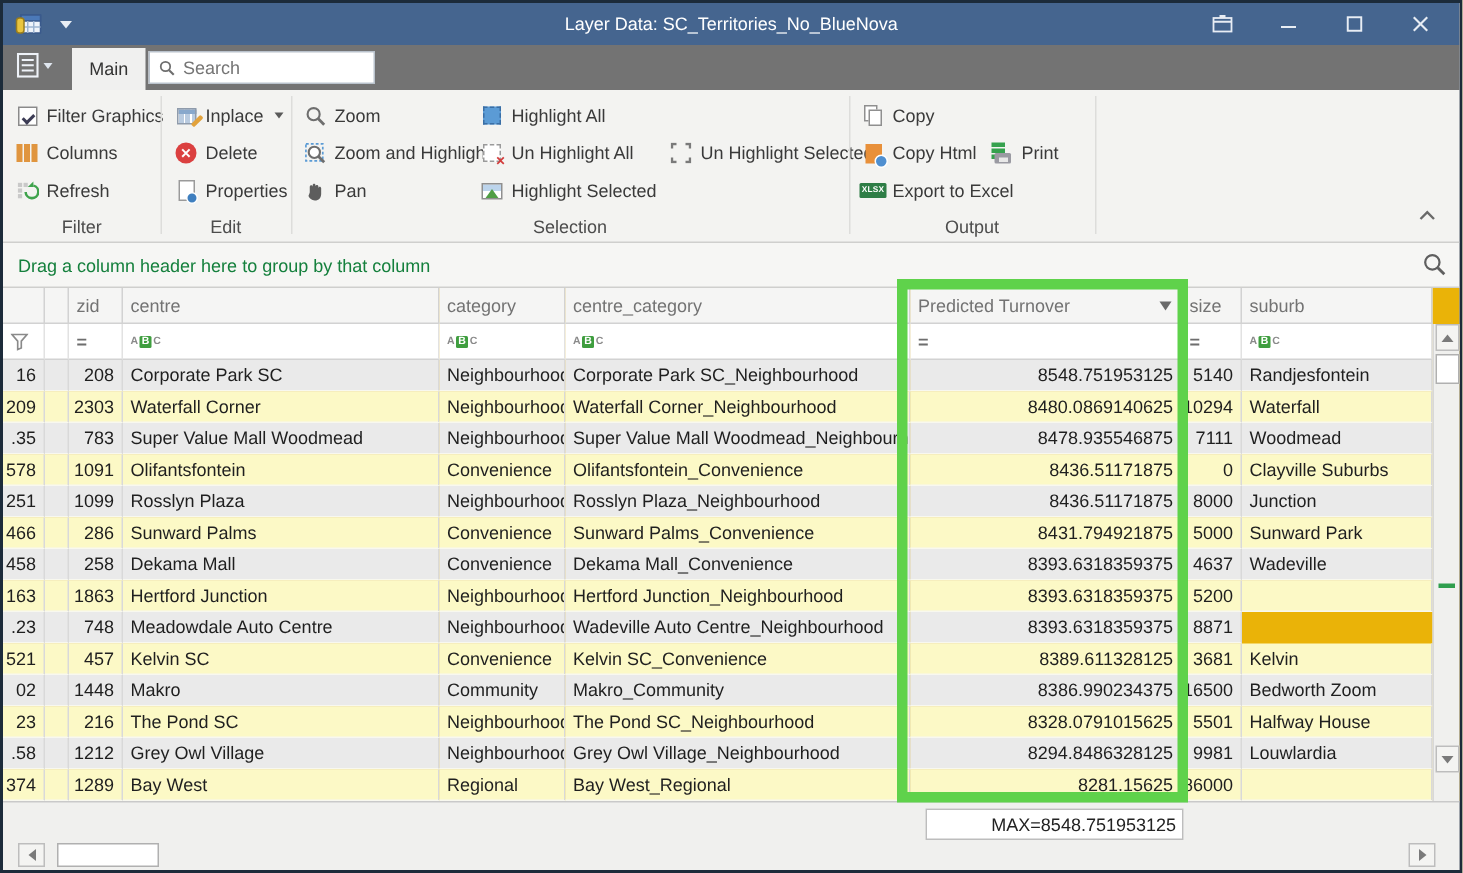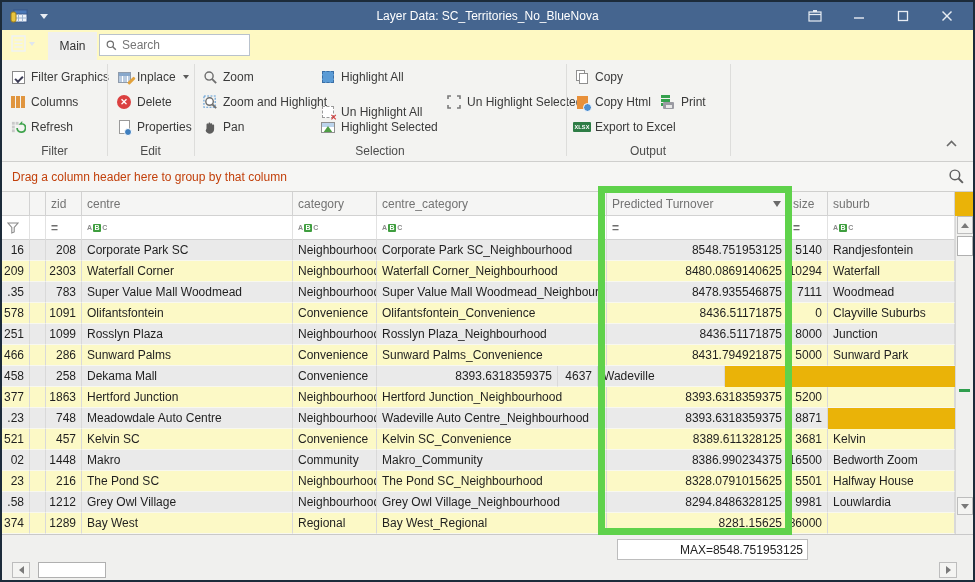--- a/index.html
+++ b/index.html
@@ -9,21 +9,21 @@
 
   
   .titlebar{height:28px;background:#45658f;position:relative;display:flex;align-items:center;color:#fff}
   .appicon{margin-left:8px;width:18px;height:15px;position:relative}
   .qat-caret{width:0;height:0;border-left:4px solid transparent;border-right:4px solid transparent;border-top:5px solid #e8edf4;margin-left:12px}
   .wtitle{position:absolute;left:50%;top:50%;transform:translate(-50%,-50%);color:#fff;font-size:12px;white-space:nowrap}
   .wcontrols{position:absolute;right:4px;top:0;height:28px;display:flex;align-items:center}
   .wbtn{width:44px;height:28px;display:flex;align-items:center;justify-content:center}
 
   
-  .tabrow{height:30px;background:#fef9c3;position:relative}
+  .tabrow{height:30px;background:#737373;position:relative}
   .menubtn{position:absolute;left:9px;top:5px;display:flex;align-items:center;gap:3px}
   .tab-main{position:absolute;left:46px;top:2px;width:49px;height:28px;background:#f0f0ef;color:#333;
     display:flex;align-items:center;justify-content:center;font-size:12px}
   .searchbox{position:absolute;left:97px;top:4px;width:151px;height:22px;background:#fff;border:1px solid #b9c2cc;
     display:flex;align-items:center;gap:5px;padding:0 6px}
   .searchbox input{border:0;outline:0;width:110px;font-family:"Liberation Sans",sans-serif;font-size:12px;color:#444;background:transparent}
 
   
   .ribbon{height:102px;background:#f3f3f1;position:relative;border-bottom:1px solid #cfcfcd}
   .rsep{position:absolute;top:4px;height:92px;width:1px;background:#dddddb}
@@ -56,21 +56,21 @@
   .ic-pic{width:14px;height:11px;border:1px solid #8f8f8f;background:linear-gradient(#bcd4ec 0 45%, #fff 45% 100%);position:relative;overflow:hidden}
   .ic-pic:after{content:"";position:absolute;left:1px;bottom:-1px;width:0;height:0;border-left:5px solid transparent;border-right:5px solid transparent;border-bottom:7px solid #4f9e45}
   .ic-inplace{width:13px;height:11px;background:
       linear-gradient(#88a8cc,#88a8cc) 0 0/13px 3px no-repeat,
       repeating-linear-gradient(90deg,#b9cbe0 0 3.5px,#fff 3.5px 4.5px);border:1px solid #8f9bab;position:relative}
   .ic-inplace:after{content:"";position:absolute;right:-3px;bottom:-3px;width:2.5px;height:9px;background:#e2a23c;transform:rotate(45deg);border-radius:1px}
   .corner{stroke:#7a7a7a;stroke-width:1.6;fill:none}
 
   
   .groupby{height:30px;background:#f6f6f4;border-bottom:1px solid #cfcfcd;position:relative;display:flex;align-items:center}
-  .groupby span{margin-left:10px;color:#c2410c}
+  .groupby span{margin-left:10px;color:#15803d}
   .gb-search{position:absolute;right:8px;top:6px}
 
   
   .grid{position:relative;height:342px;background:#eab308}
   .gridrows{position:absolute;left:0;top:0;width:953px}
   .ghead,.gfilter,.grow{display:flex}
   .ghead{height:24px}
   .hcell{background:#f5f5f4;color:#737373;border-right:1px solid #d2d2d2;border-bottom:1px solid #d2d2d2;
     display:flex;align-items:center;padding:0 5px;position:relative}
   .gfilter{height:24px}
@@ -91,21 +91,21 @@
   
   .vscroll{position:absolute;right:0;top:24px;width:18px;height:318px;background:#f0f0ee;border-left:1px solid #d8d8d8}
   .vbtn{position:absolute;left:1px;width:16px;height:18px;background:#f4f4f2;border:1px solid #bdbdbd;display:flex;align-items:center;justify-content:center}
   .tri-up{width:0;height:0;border-left:4px solid transparent;border-right:4px solid transparent;border-bottom:5px solid #7a7a7a}
   .tri-down{width:0;height:0;border-left:4px solid transparent;border-right:4px solid transparent;border-top:5px solid #7a7a7a}
   .vthumb{position:absolute;left:1px;top:20px;width:16px;height:20px;background:#fff;border:1px solid #b0b0b0}
   .vmark{position:absolute;left:3px;top:173px;width:11px;height:3px;background:#2f9e4e}
 
   
   .gfooter{height:28px;background:#f0f0ee;border-top:1px solid #c9c9c9;position:relative}
-  .maxbox{position:absolute;left:615px;top:4px;width:191px;height:21px;background:#fff;border:1px solid #bdbdbd;
+  .maxbox{position:absolute;left:615px;top:4px;width:172px;height:21px;background:#fff;border:1px solid #bdbdbd;
     display:flex;align-items:center;justify-content:flex-end;padding-right:4px;color:#222}
   .hscroll{height:18px;background:#f0f0ee;position:relative}
   .hbtn{position:absolute;top:0px;width:18px;height:16px;background:#f4f4f2;border:1px solid #bdbdbd;display:flex;align-items:center;justify-content:center}
   .tri-left{width:0;height:0;border-top:4px solid transparent;border-bottom:4px solid transparent;border-right:5px solid #7a7a7a}
   .tri-right{width:0;height:0;border-top:4px solid transparent;border-bottom:4px solid transparent;border-left:5px solid #7a7a7a}
   .hthumb{position:absolute;left:36px;top:0px;width:68px;height:16px;background:#fff;border:1px solid #b0b0b0}
 
   
   .greenbox{position:absolute;left:596px;top:184px;width:194px;height:349px;border:7px solid #5fd24b;pointer-events:none;z-index:40}
 </style>
@@ -257,21 +257,21 @@
       </span>
       <span>Pan</span>
     </div>
 
     <div class="rbtn" style="left:318px;top:6px">
       <span class="ric">
           <span class="ic-hlall"></span>
         </span>
       <span>Highlight All</span>
     </div>
-    <div class="rbtn" style="left:318px;top:41px">
+    <div class="rbtn" style="left:318px;top:31px">
       <span class="ric">
           <span class="ic-unhlall"></span>
         </span>
       <span>Un Highlight All</span>
     </div>
     <div class="rbtn" style="left:318px;top:56px">
       <span class="ric">
           <span class="ic-pic"></span>
         </span>
       <span>Highlight Selected</span>
@@ -478,26 +478,27 @@
             <div class="gcell c6 num">8431.794921875</div>
             <div class="gcell c7 num">5000</div>
             <div class="gcell c8">Sunward Park</div>
           </div>
           <div class="grow even">
             <div class="gcell c0 num">458</div>
             <div class="gcell c1"></div>
             <div class="gcell c2 num">258</div>
             <div class="gcell c3">Dekama Mall</div>
             <div class="gcell c4">Convenience</div>
+            <div class="gcell c5">Dekama Mall_Convenience</div>
             <div class="gcell c6 num">8393.6318359375</div>
             <div class="gcell c7 num">4637</div>
             <div class="gcell c8">Wadeville</div>
           </div>
           <div class="grow odd">
-            <div class="gcell c0 num">377</div>
+            <div class="gcell c0 num">163</div>
             <div class="gcell c1"></div>
             <div class="gcell c2 num">1863</div>
             <div class="gcell c3">Hertford Junction</div>
             <div class="gcell c4">Neighbourhood</div>
             <div class="gcell c5">Hertford Junction_Neighbourhood</div>
             <div class="gcell c6 num">8393.6318359375</div>
             <div class="gcell c7 num">5200</div>
             <div class="gcell c8"></div>
           </div>
           <div class="grow even">

